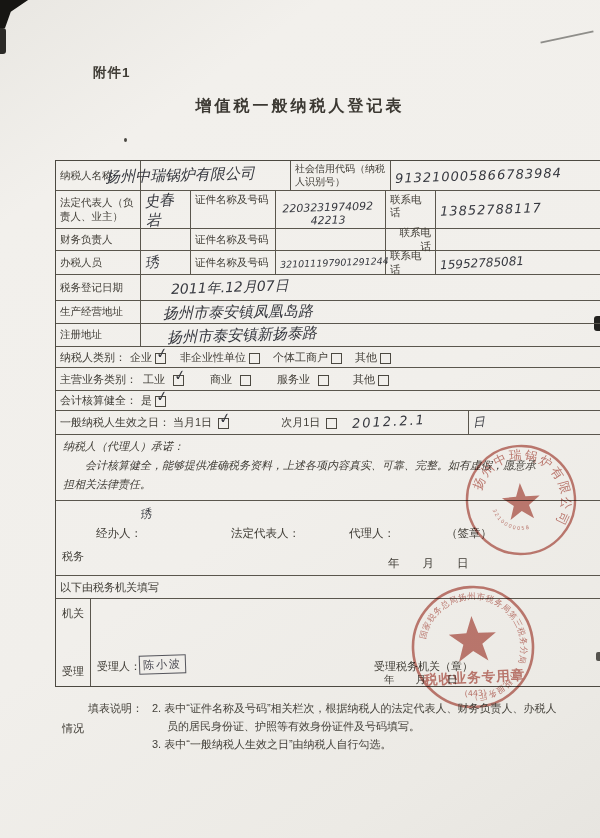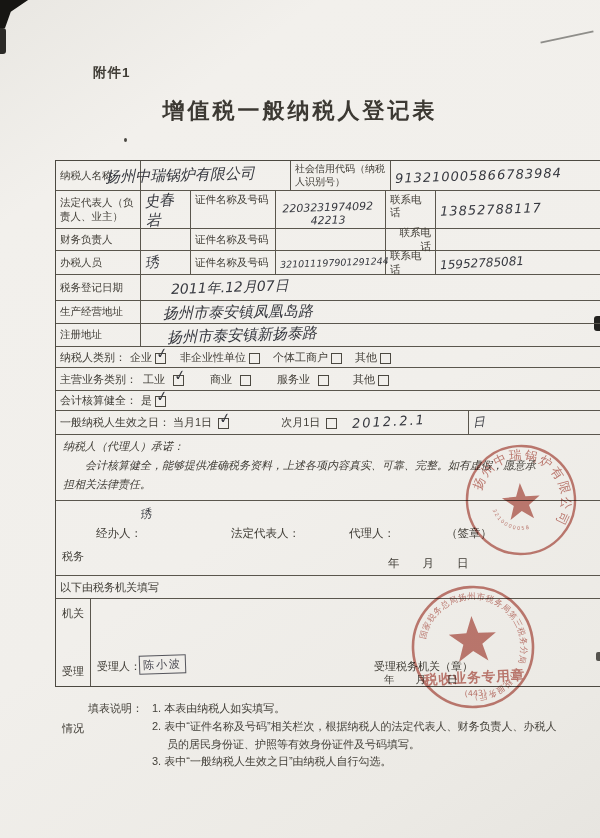--- a/index.html
+++ b/index.html
@@ -11,21 +11,21 @@
   
   .art-corner{position:absolute;top:0;left:0;width:36px;height:28px;background:#161512;
     clip-path:polygon(0 0,78% 0,30% 42%,14% 100%,0 100%);}
   .art-edgebar{position:absolute;left:0;top:28px;width:6px;height:26px;background:#2b2a27;border-radius:0 3px 3px 0;}
   .art-line-tr{position:absolute;left:540px;top:36px;width:54px;height:2px;background:#8f8e8a;transform:rotate(-12deg);}
   .art-dot{position:absolute;left:124px;top:138px;width:3px;height:4px;background:#4a4843;border-radius:50%;}
   .art-edge-r1{position:absolute;right:0;top:316px;width:6px;height:15px;background:#23221f;border-radius:3px 0 0 3px;}
   .art-edge-r2{position:absolute;right:0;top:652px;width:4px;height:9px;background:#55534e;border-radius:2px 0 0 2px;}
 
   .attach{position:absolute;left:93px;top:64px;font-size:13.5px;font-weight:bold;letter-spacing:1px;}
-  .title{position:absolute;left:0;top:96px;width:100%;text-align:center;font-size:22px;font-weight:bold;letter-spacing:3px;color:#3c3933;}
+  .title{position:absolute;left:0;top:96px;width:100%;text-align:center;font-size:16px;font-weight:bold;letter-spacing:3px;color:#3c3933;}
 
   .tbl{position:absolute;left:55px;top:160px;width:566px;border:1.6px solid #4c4941;box-sizing:border-box;}
   .row{display:flex;border-bottom:1px solid #5a564d;box-sizing:border-box;position:relative;}
   .row:last-child{border-bottom:none;}
   .c{border-right:1px solid #5a564d;box-sizing:border-box;padding:1px 4px;display:flex;align-items:center;overflow:visible;}
   .c.last{border-right:none;}
   .lab{font-size:10.5px;line-height:1.25;color:#403d36;}
   .lab2{font-size:10px;line-height:1.25;}
   .top{align-items:flex-start;padding-top:2px;}
   .hw{font-family:"DejaVu Sans",sans-serif;font-style:italic;color:#36383f;}
@@ -319,19 +319,18 @@
       </text>
       <polygon fill="#b85f55" points="73,42 78.9,59 96.6,59.4 82.5,70.2 87.7,87.2 73,77 58.3,87.2 63.5,70.2 49.4,59.4 67.1,59"></polygon>
       <text x="73" y="108" text-anchor="middle" font-size="13.5" font-weight="bold" fill="#b85f55" letter-spacing="1" font-family="DejaVu Sans, sans-serif">税收业务专用章</text>
       <text x="73" y="122" text-anchor="middle" font-size="8" fill="#b85f55" font-family="DejaVu Sans, sans-serif">(443)</text>
     </svg>
   </div>
 
   <div class="notes">
     <div class="nlab">填表说明：</div>
     <div class="nitems">
-      <div>1. 本表由纳税人如实填写。</div>
       <div>2. 表中“证件名称及号码”相关栏次，根据纳税人的法定代表人、财务负责人、办税人员的居民身份证、护照等有效身份证件及号码填写。</div>
       <div>3. 表中“一般纳税人生效之日”由纳税人自行勾选。</div>
     </div>
   </div>
 
 </div>
 
 </body></html>

